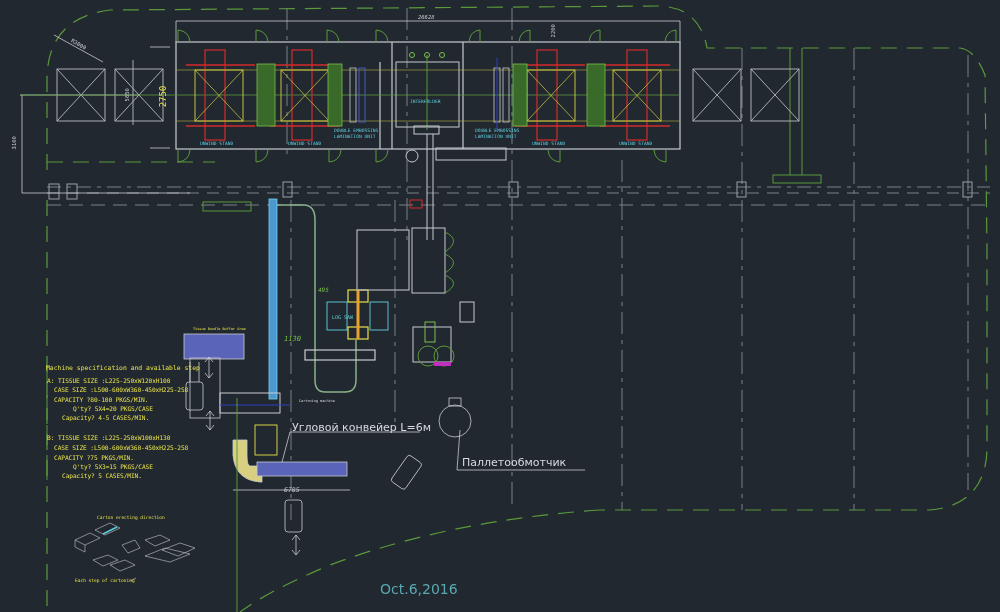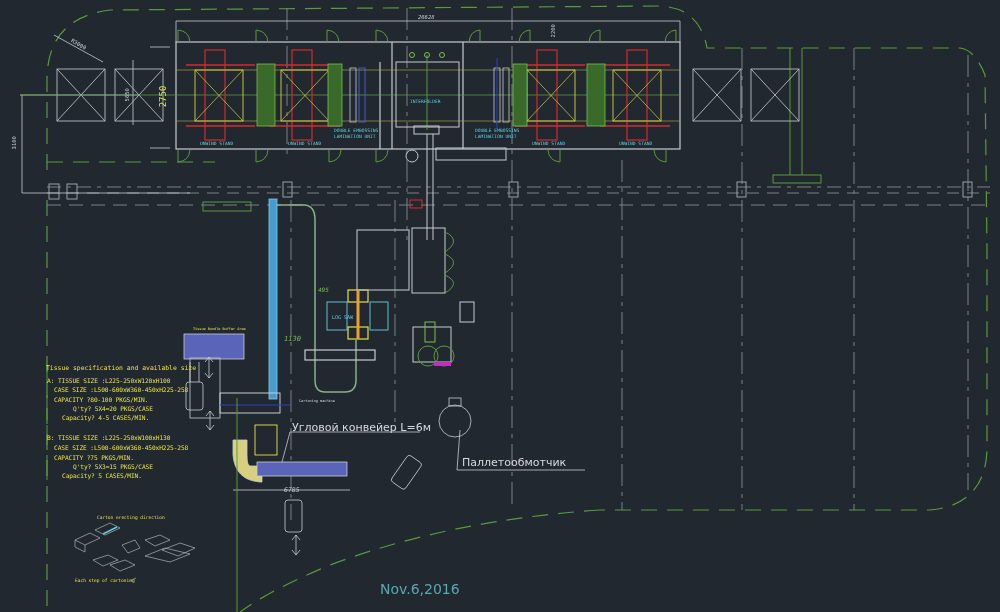--- a/index.html
+++ b/index.html
@@ -280,26 +280,26 @@
 <div class="t ylw" style="left:193px;top:328px;font-size:3.5px;">Tissue Bundle Buffer Area</div>
 <div class="t ylw" style="left:299px;top:400px;font-size:3.5px;color:#d8dade;">Cartoning machine</div>
 
 <div class="t ru" style="left:292px;top:422px;font-size:11px;">Угловой  конвейер   L=6м</div>
 <div class="t ru" style="left:462px;top:457px;font-size:11px;">Паллетообмотчик</div>
 
 <div class="t ylw" style="left:97px;top:516px;">Carton erecting direction</div>
 <div class="t ylw" style="left:75px;top:579px;">Each step of cartoning</div>
 
 <div style="position:absolute;left:46px;top:365px;">
-  <div class="t specTitle" style="left:0;top:0;">Tissue specification and available size</div>
+  <div class="t specTitle" style="left:0;top:0;">Machine specification and available step</div>
   <div class="t spec" style="left:1px;top:13px;">A: TISSUE  SIZE  :L225-250xW120xH100</div>
   <div class="t spec" style="left:8px;top:22px;">CASE  SIZE   :L500-600xW360-450xH225-258</div>
   <div class="t spec" style="left:8px;top:32px;">CAPACITY  ?80-100 PKGS/MIN.</div>
   <div class="t spec" style="left:27px;top:41px;">Q'ty?  5X4=20 PKGS/CASE</div>
   <div class="t spec" style="left:16px;top:50px;">Capacity?  4-5 CASES/MIN.</div>
   <div class="t spec" style="left:1px;top:70px;">B: TISSUE  SIZE  :L225-250xW100xH130</div>
   <div class="t spec" style="left:8px;top:80px;">CASE  SIZE   :L500-600xW360-450xH225-258</div>
   <div class="t spec" style="left:8px;top:90px;">CAPACITY  ?75 PKGS/MIN.</div>
   <div class="t spec" style="left:27px;top:99px;">Q'ty?  5X3=15 PKGS/CASE</div>
   <div class="t spec" style="left:16px;top:108px;">Capacity?  5 CASES/MIN.</div>
 </div>
 
-<div class="t date" style="left:380px;top:582px;">Nov.6,2016</div>
+<div class="t date" style="left:380px;top:582px;">Oct.6,2016</div>
 
 </body></html>

